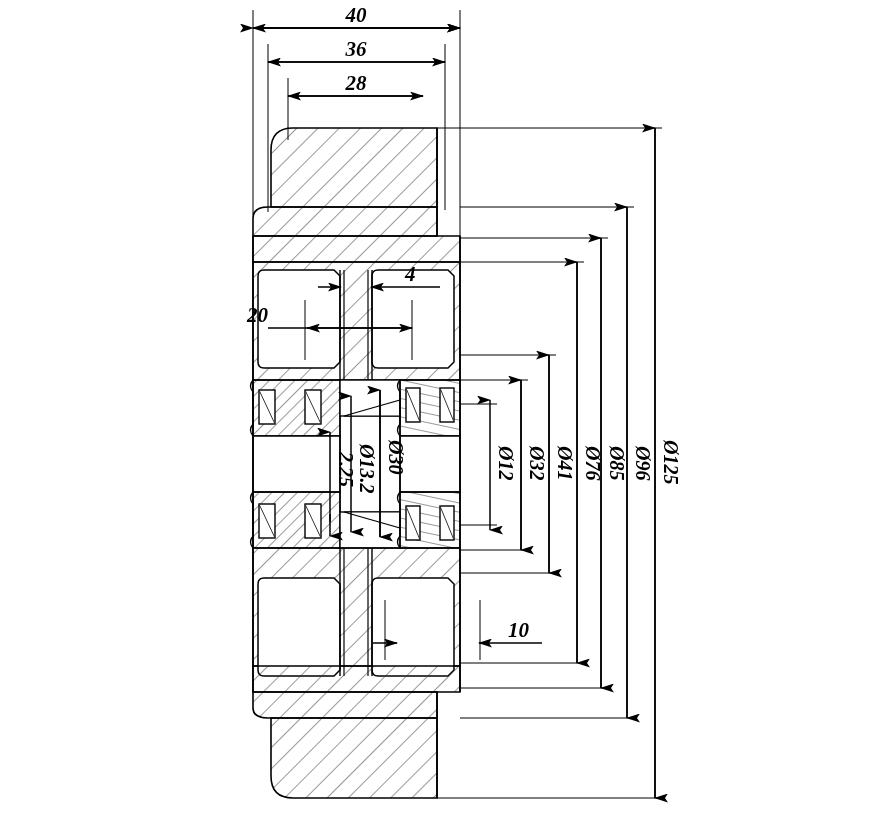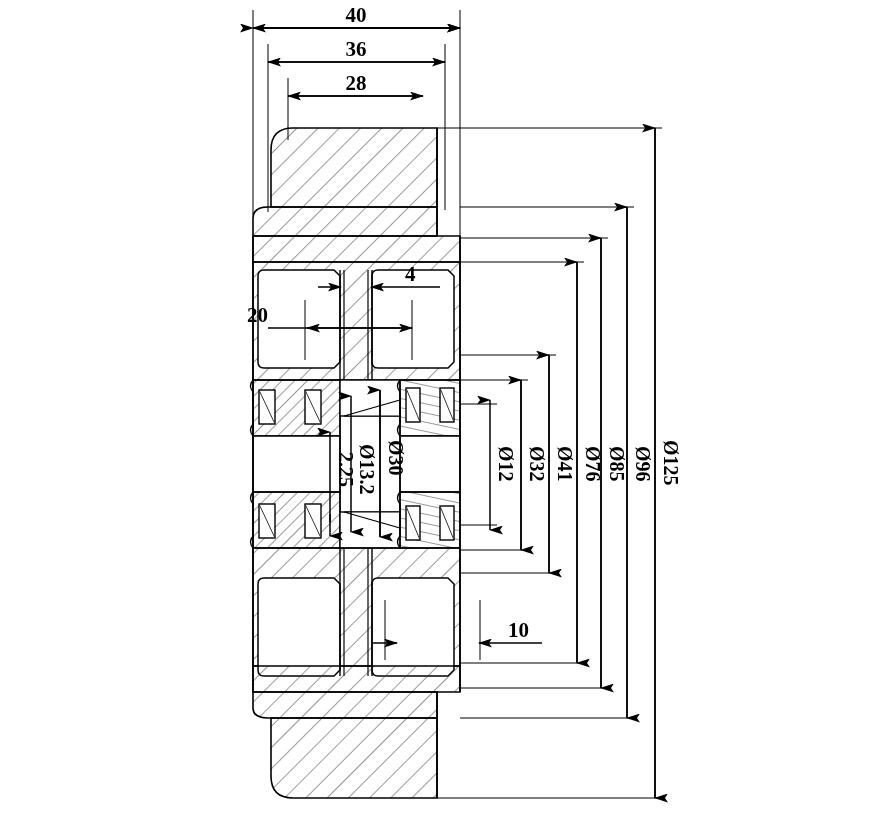--- a/index.html
+++ b/index.html
@@ -1,17 +1,17 @@
 <!DOCTYPE html>
 <html><head>
 <meta charset="utf-8">
 <style>
   html,body{margin:0;padding:0;background:#ffffff;}
   body{width:890px;height:820px;font-family:"Liberation Serif",serif;}
-  #stage{position:relative;width:890px;height:820px;overflow:hidden;background:#fde047;}
+  #stage{position:relative;width:890px;height:820px;overflow:hidden;background:#fde047;font-style:italic;}
   svg{display:block;}
   .dimtext{font-family:"Liberation Serif",serif;font-weight:bold;fill:#000;}
 </style>
 </head>
 <body>
 
 <div id="stage">
 <svg width="890" height="820" viewBox="0 0 890 820">
 
   <defs>

